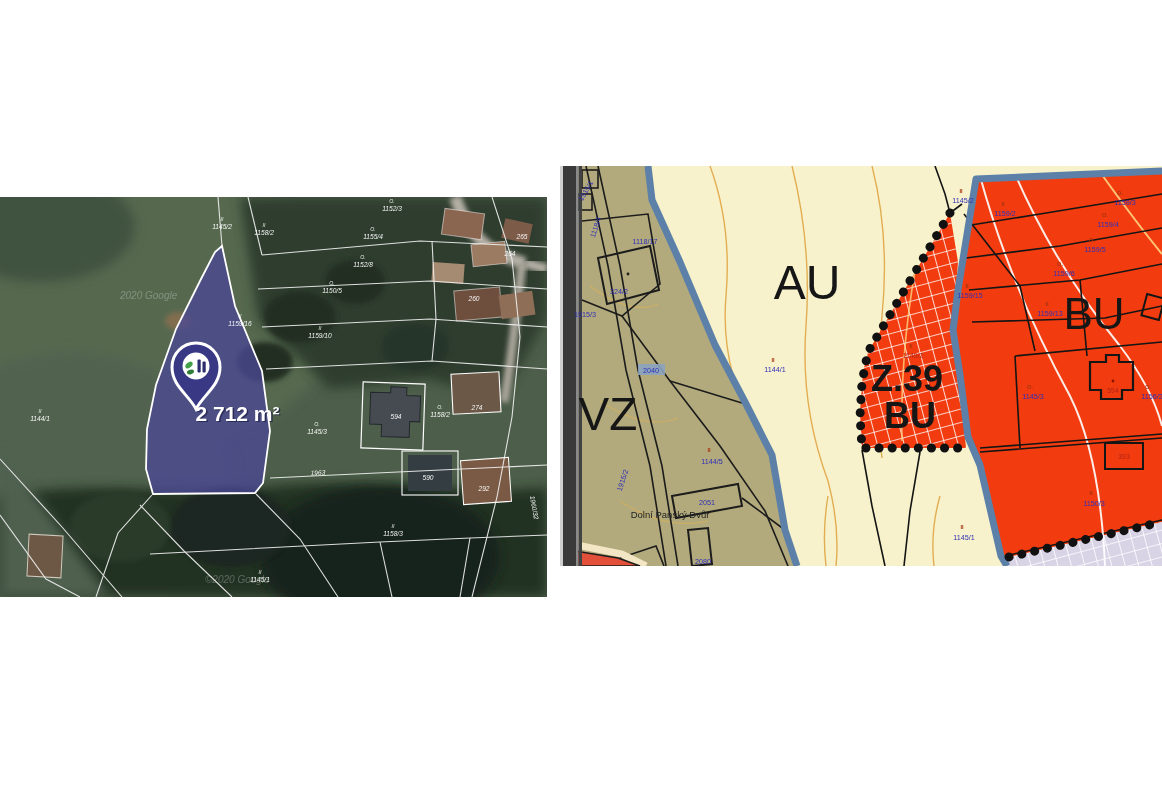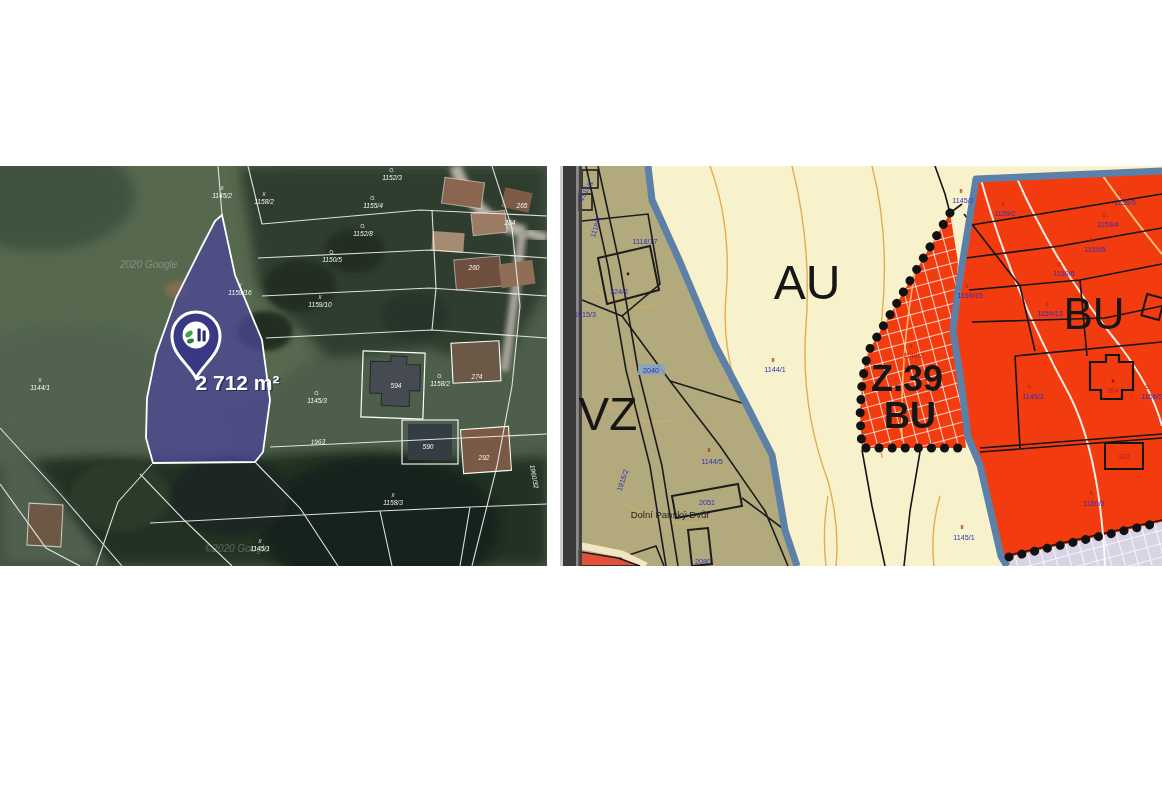--- a/index.html
+++ b/index.html
@@ -1,19 +1,19 @@
 <!DOCTYPE html>
 <html><head>
 <meta charset="utf-8">
 <style>
   html,body{margin:0;padding:0;background:#ffffff;}
   body{width:1162px;height:800px;position:relative;overflow:hidden;
        font-family:"Liberation Sans",sans-serif;}
   .panel{position:absolute;top:166px;height:400px;}
-  #left-panel{left:0;width:434px;}
+  #left-panel{left:0;width:434px;margin-top:31px;}
   #right-panel{left:560px;width:602px;}
   svg{display:block;}
   svg text{font-family:"Liberation Sans",sans-serif;}
   .sat-num{fill:#ffffff;font-size:6.6px;font-style:italic;opacity:.95;}
   .sat-mark{fill:#ffffff;font-size:5.2px;font-style:italic;opacity:.9;}
   .zon-num{fill:#2f2fb8;font-size:7.2px;}
   .zon-mark{fill:#a83312;font-size:5.6px;font-weight:bold;}
   .zon-red{fill:#b02418;font-size:6.8px;}
   .zone-code{fill:#161616;}
   .wm{fill:#ffffff;font-size:10px;opacity:.25;font-style:italic;}

